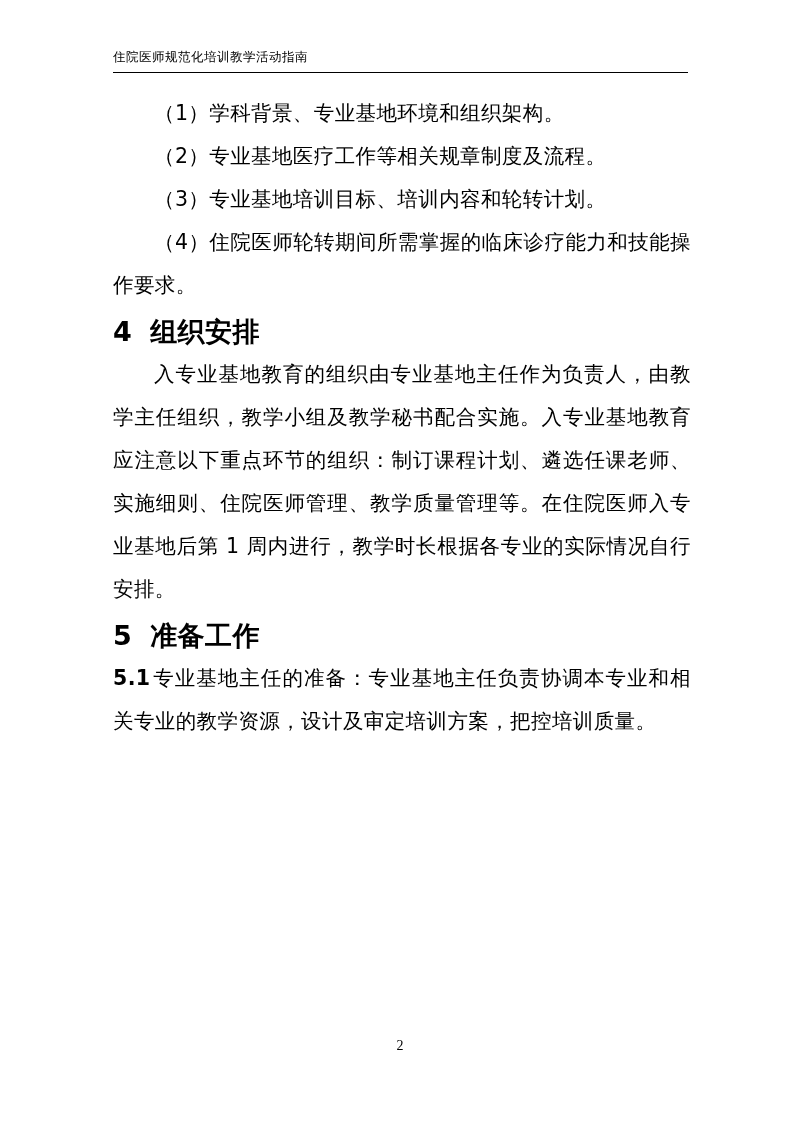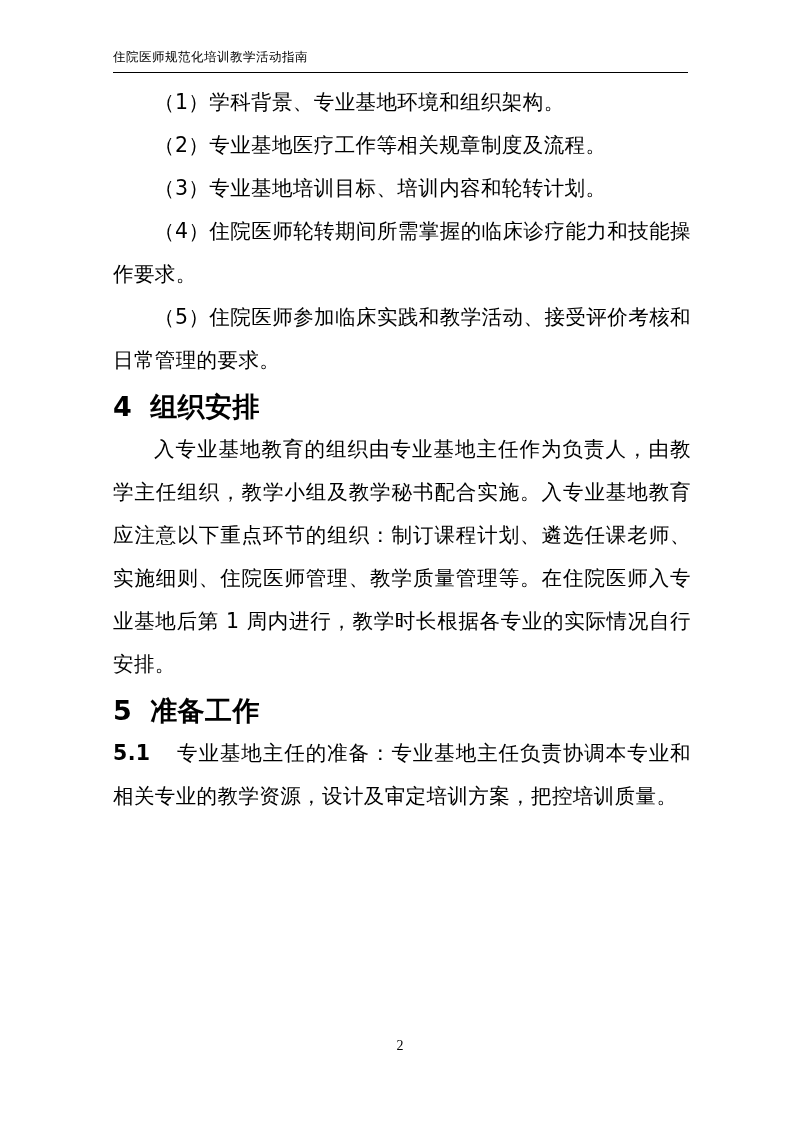--- a/index.html
+++ b/index.html
@@ -31,21 +31,21 @@
     white-space: nowrap;
   }
   .header-rule {
     margin-top: 6px;
     border-bottom: 1.3px solid #000;
     width: 575px;
   }
   .body-area {
     position: absolute;
     left: 113px;
-    top: 81px;
+    top: 92px;
     width: 578px;
   }
   p {
     margin: 0;
     font-size: 20.5px;
     line-height: 43px;
     text-align: justify;
     text-justify: inter-ideograph;
     letter-spacing: 0.4px;
   }
@@ -60,21 +60,21 @@
     letter-spacing: 0.4px;
   }
   .heading .num {
     margin-right: 18px;
   }
   .sub-lead {
     font-weight: normal;
   }
   .sub-num {
     font-weight: bold;
-    margin-right: 26px;
+    margin-right: 2px;
   }
   .footer {
     position: absolute;
     top: 1038px;
     left: 0;
     width: 800px;
     text-align: center;
     font-size: 14px;
     font-family: "Liberation Serif", serif;
   }
@@ -88,21 +88,20 @@
     <div class="header-text">住院医师规范化培训教学活动指南</div>
     <div class="header-rule"></div>
   </div>
 
   <div class="body-area">
 
     <p class="indent">（1）学科背景、专业基地环境和组织架构。</p>
     <p class="indent">（2）专业基地医疗工作等相关规章制度及流程。</p>
     <p class="indent">（3）专业基地培训目标、培训内容和轮转计划。</p>
     <p class="indent">（4）住院医师轮转期间所需掌握的临床诊疗能力和技能操作要求。</p>
-    <p class="indent">（5）住院医师参加临床实践和教学活动、接受评价考核和日常管理的要求。</p>
 
     <div class="heading">
       <span class="num">4</span><span>组织安排</span>
     </div>
 
     <p class="indent">入专业基地教育的组织由专业基地主任作为负责人，由教学主任组织，教学小组及教学秘书配合实施。入专业基地教育应注意以下重点环节的组织：制订课程计划、遴选任课老师、实施细则、住院医师管理、教学质量管理等。在住院医师入专业基地后第 1 周内进行，教学时长根据各专业的实际情况自行安排。</p>
 
     <div class="heading">
       <span class="num">5</span><span>准备工作</span>
     </div>

